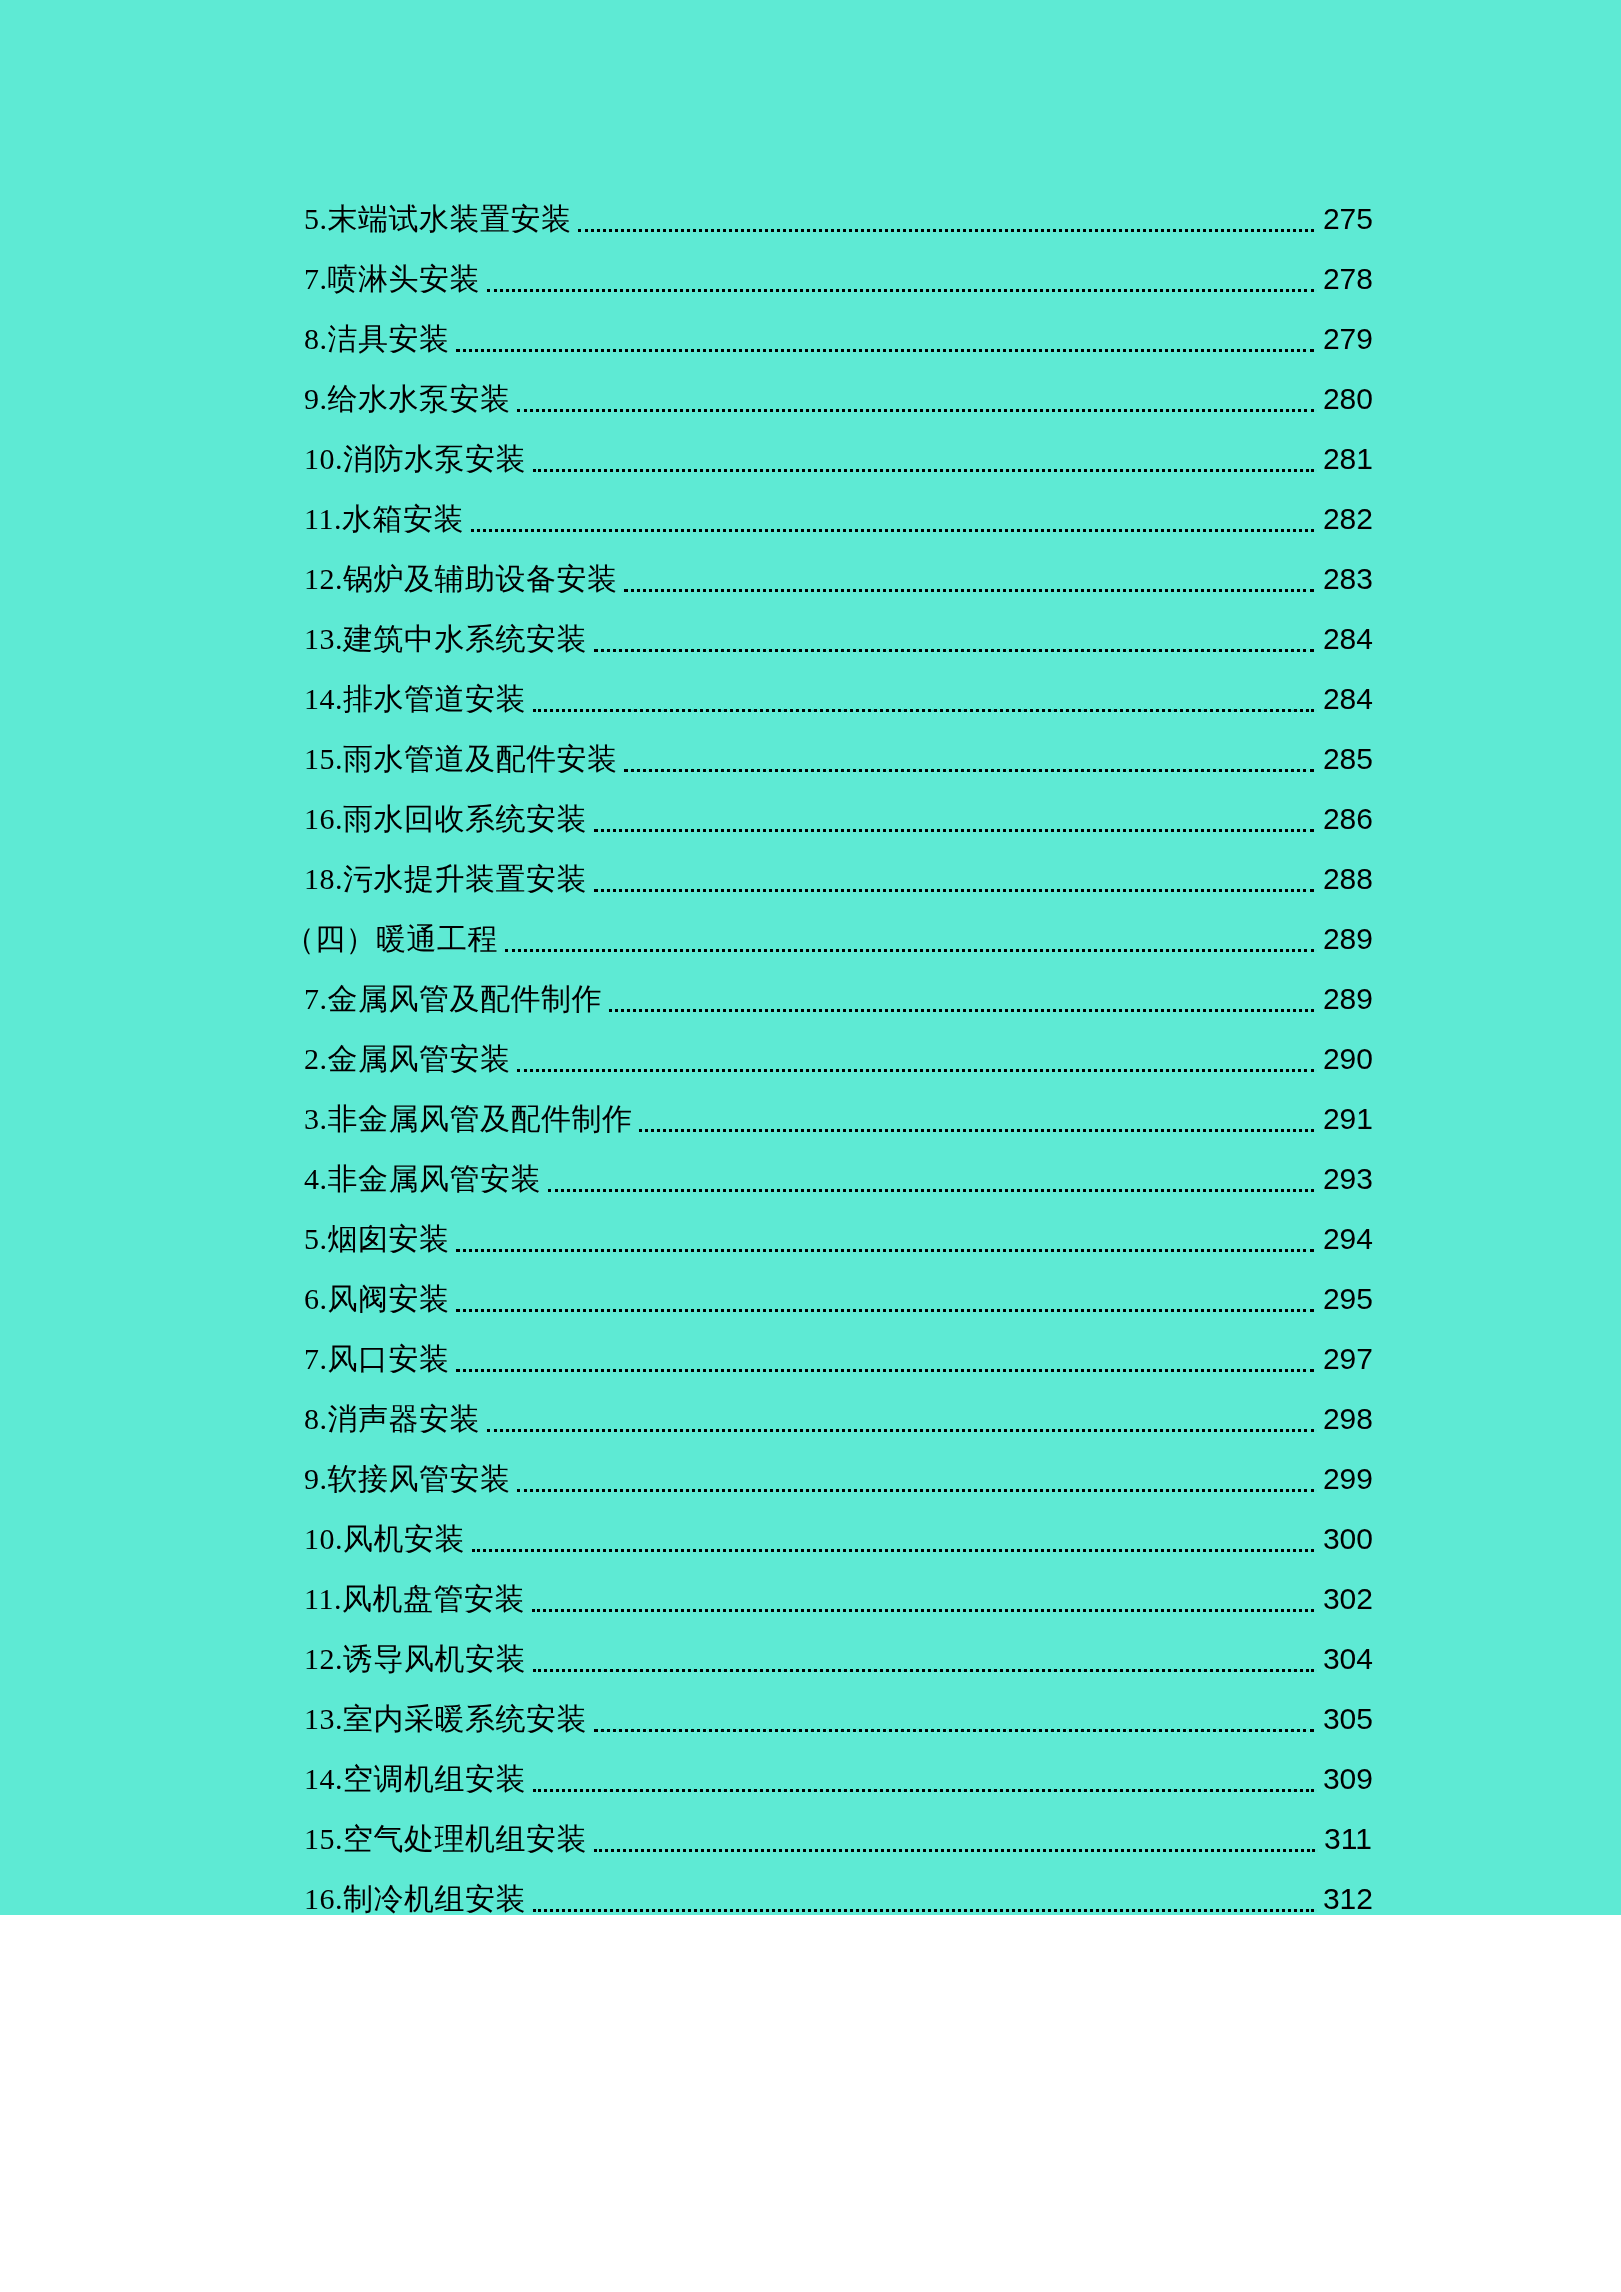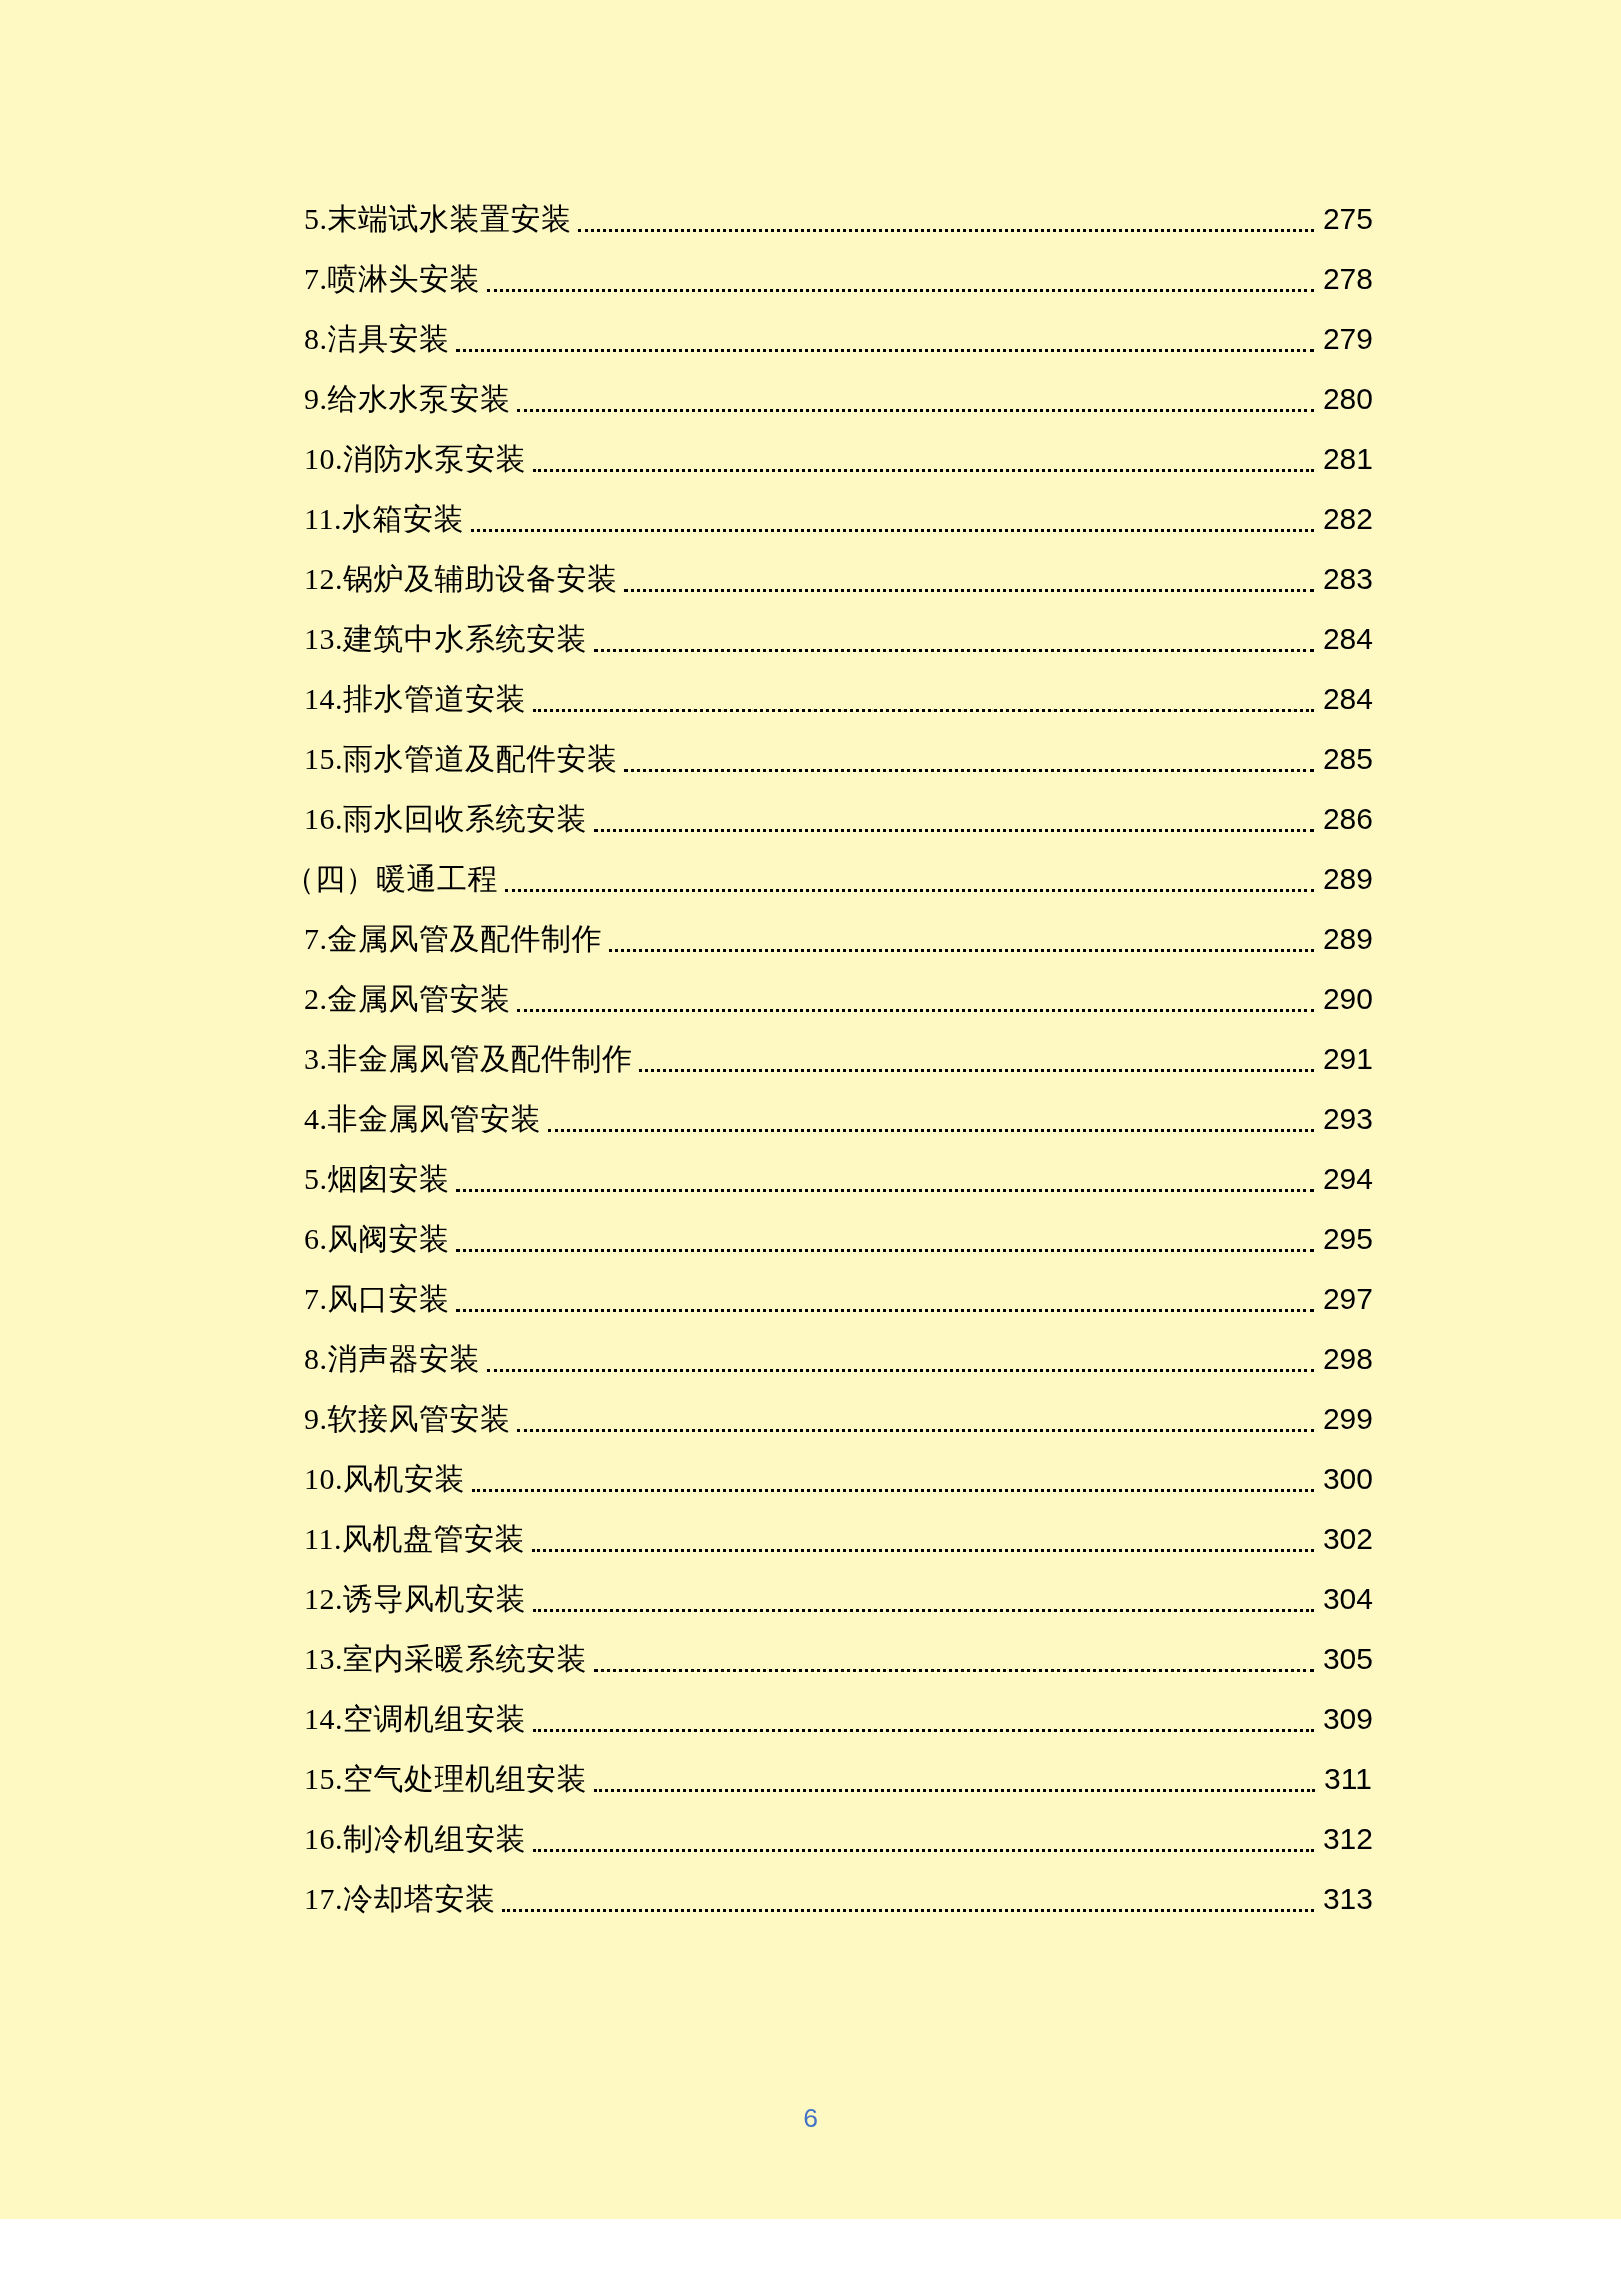--- a/index.html
+++ b/index.html
@@ -3,22 +3,22 @@
 <meta charset="utf-8">
 <style>
   html, body {
     margin: 0;
     padding: 0;
     background: #ffffff;
   }
   .page {
     position: relative;
     width: 1621px;
-    height: 2219px;
-    background: #fef9c3;
+    height: 1915px;
+    background: #5eead4;
     overflow: hidden;
     font-family: "Liberation Serif", "DejaVu Serif", serif;
     color: #000000;
   }
   .toc {
     position: absolute;
     left: 304px;
     right: 248px;
     top: 189px;
   }
@@ -114,20 +114,25 @@
       <div class="toc-row">
         <span class="toc-label">15.雨水管道及配件安装</span>
         <span class="toc-dots"></span>
         <span class="toc-page">285</span>
       </div>
       <div class="toc-row">
         <span class="toc-label">16.雨水回收系统安装</span>
         <span class="toc-dots"></span>
         <span class="toc-page">286</span>
       </div>
+      <div class="toc-row">
+        <span class="toc-label">18.污水提升装置安装</span>
+        <span class="toc-dots"></span>
+        <span class="toc-page">288</span>
+      </div>
       <div class="toc-row section">
         <span class="toc-label">（四）暖通工程</span>
         <span class="toc-dots"></span>
         <span class="toc-page">289</span>
       </div>
       <div class="toc-row">
         <span class="toc-label">7.金属风管及配件制作</span>
         <span class="toc-dots"></span>
         <span class="toc-page">289</span>
       </div>

